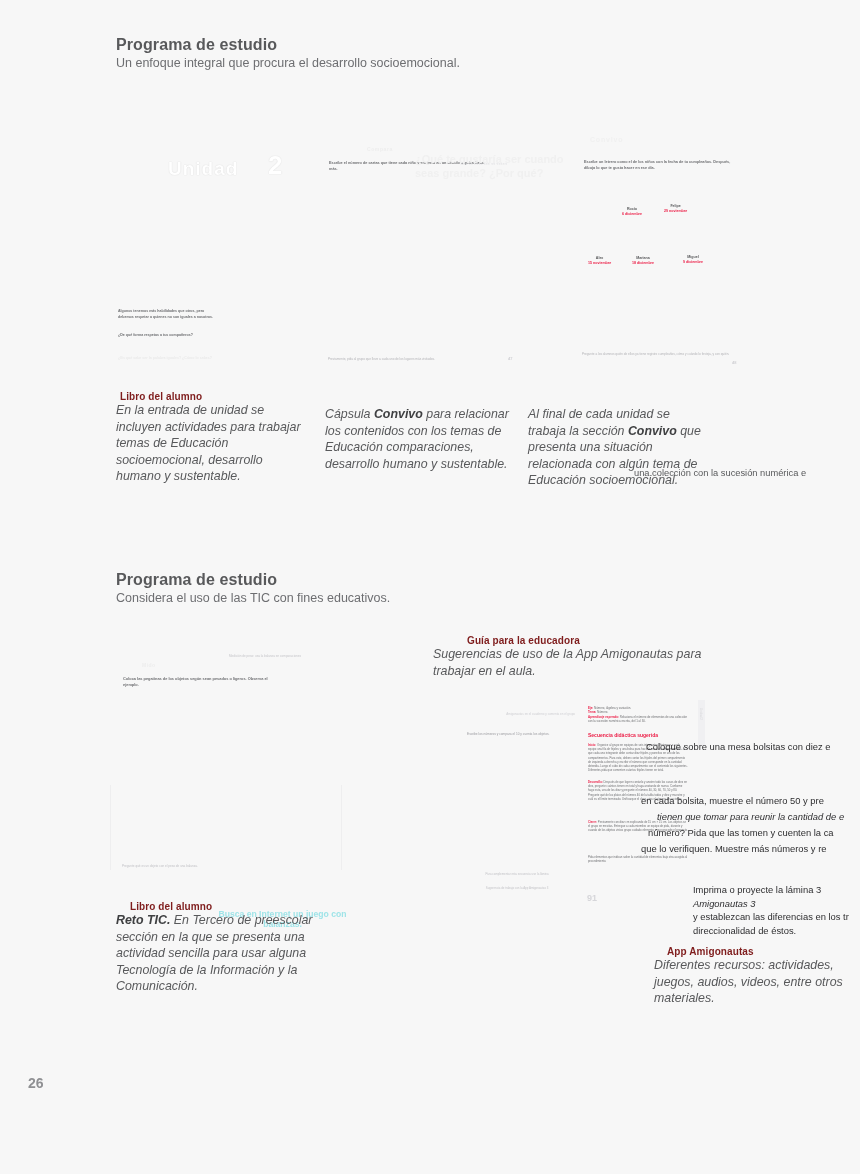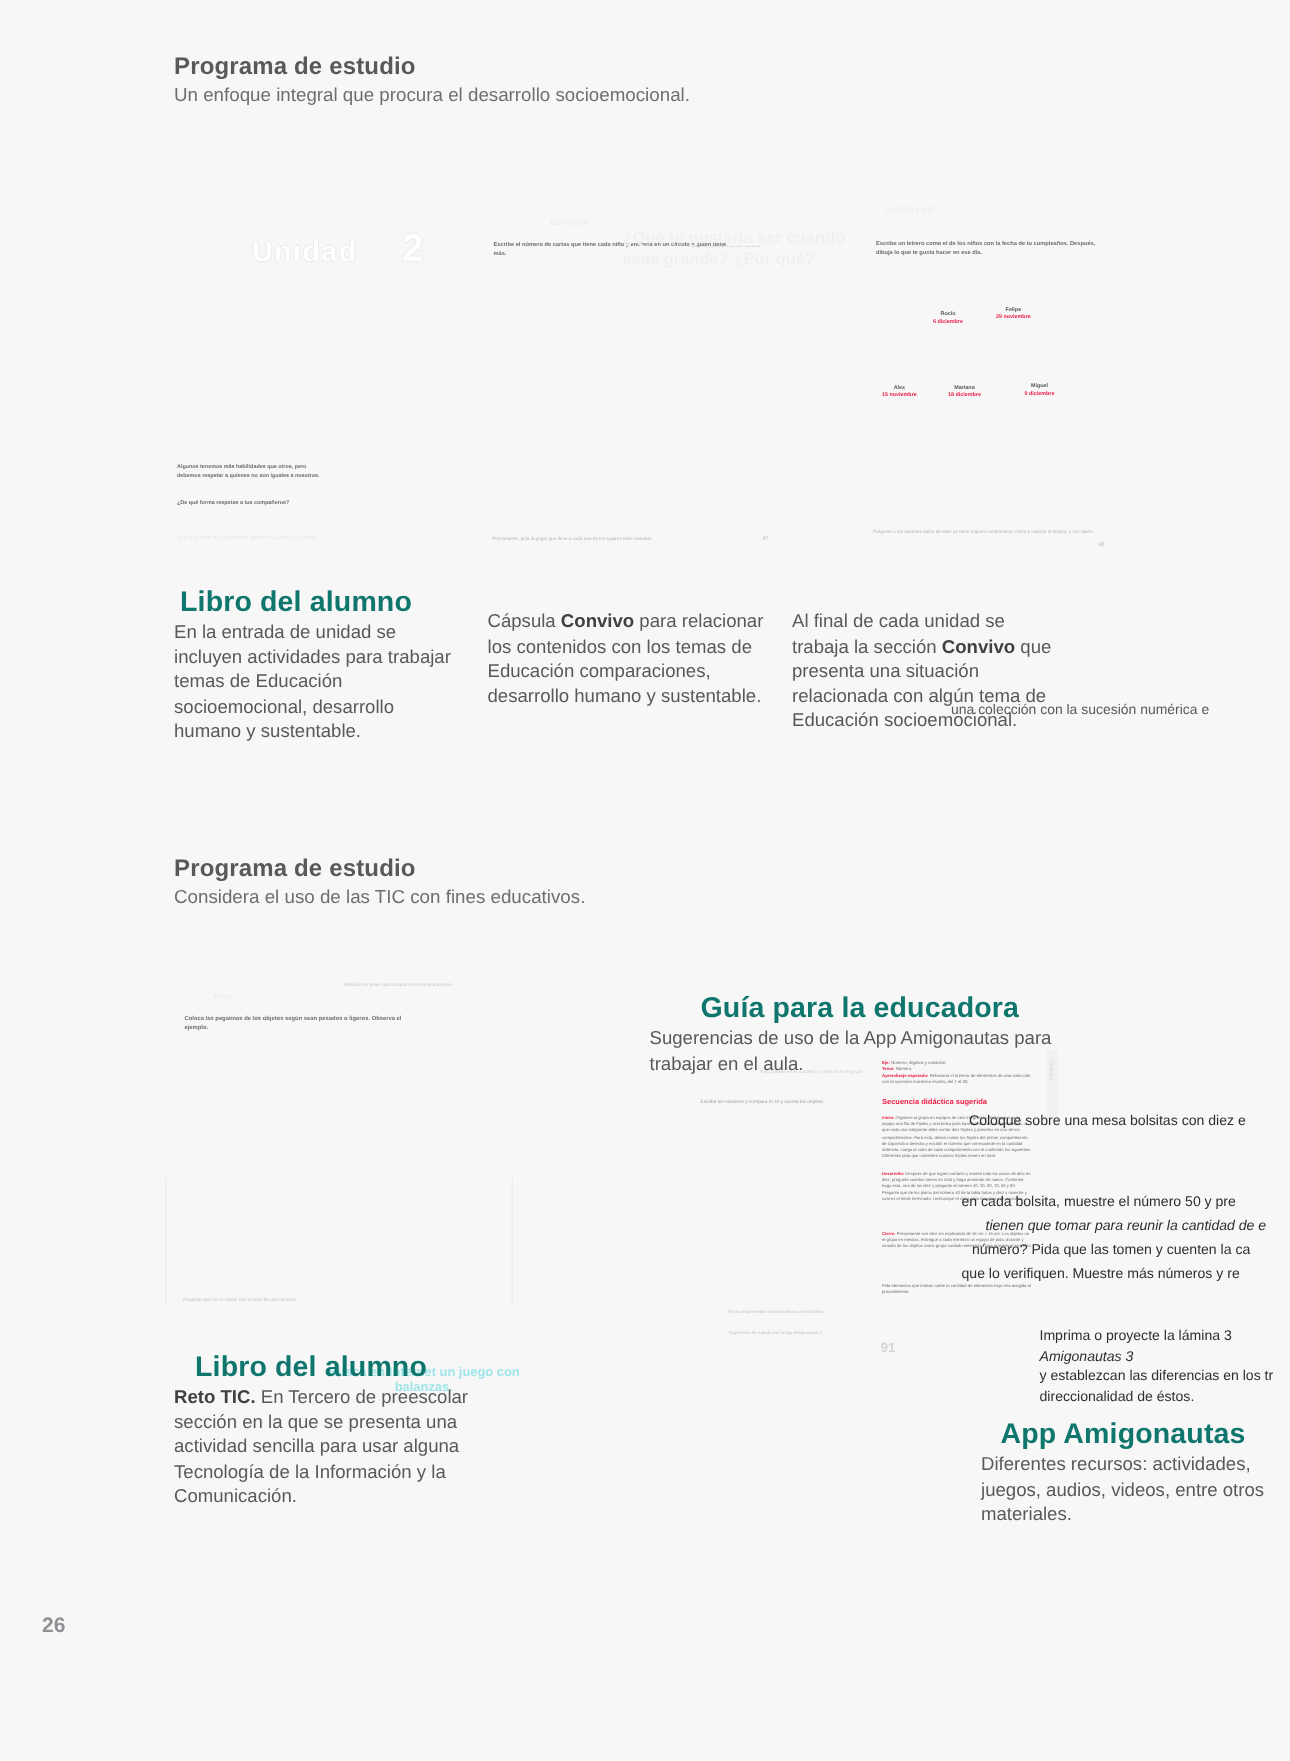--- a/index.html
+++ b/index.html
@@ -14,24 +14,24 @@
   .page{position:absolute;inset:0;}
 
   
   .sec-title{
     font-size:16px;font-weight:bold;color:#58595b;letter-spacing:.1px;
   }
   .sec-sub{
     font-size:12.5px;color:#6d6e71;margin-top:2px;
   }
   .cap-head{
-    font-size:19px;font-weight:bold;color:#0f766e;letter-spacing:.1px;
+    font-size:10px;font-weight:bold;color:#7f1d1d;letter-spacing:.1px;
   }
   .cap-body{
-    font-size:12.4px;line-height:1.33;color:#58595b;
+    font-size:12.4px;line-height:1.33;color:#58595b;font-style:italic;
   }
   .cap-body b{color:#3f4042;}
 
   
   #sec1-header{position:absolute;left:116px;top:36px;}
   #sec2-header{position:absolute;left:116px;top:571px;}
 
   
   .mock{position:absolute;background:#f7f7f7;}
 
@@ -178,21 +178,21 @@
   #ovf2{left:641px;top:795px;}
   #ovf3{left:657px;top:811px;font-style:italic;}
   #ovf4{left:648px;top:827px;}
   #ovf5{left:641px;top:843px;}
   #ovf6{left:693px;top:884px;}
   #ovf7{left:693px;top:898px;font-style:italic;}
   #ovf8{left:693px;top:911px;}
   #ovf9{left:693px;top:925px;}
 
   
-  #cap-guia{position:absolute;left:433px;top:635px;width:300px;margin-top:27px;}
+  #cap-guia{position:absolute;left:433px;top:635px;width:300px;}
   #cap-libro2{position:absolute;left:116px;top:901px;width:230px;}
   #ghost-reto{
     position:absolute;left:215px;top:909px;width:135px;
     font-size:8.6px;font-weight:bold;line-height:1.22;color:#9fe4e8;text-align:center;
   }
   #cap-app{position:absolute;left:654px;top:946px;width:190px;}
 
   
   #page-number{
     position:absolute;left:28px;top:1075px;

